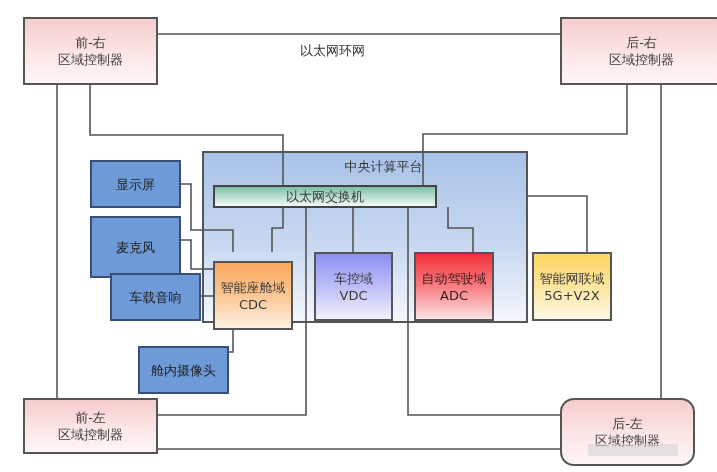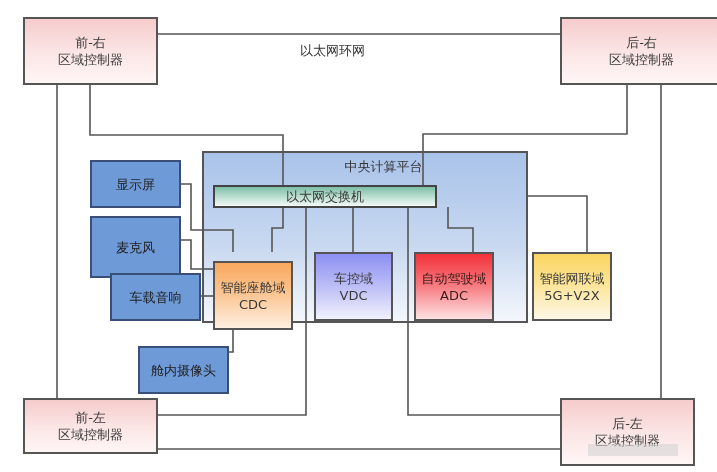--- a/index.html
+++ b/index.html
@@ -67,21 +67,21 @@
   <span>区域控制器</span>
 </div>
 <div class="box zone" style="left:560px;top:17px;width:163px;height:68px;">
   <span>后-右</span>
   <span>区域控制器</span>
 </div>
 <div class="box zone" style="left:23px;top:398px;width:135px;height:56px;">
   <span>前-左</span>
   <span>区域控制器</span>
 </div>
-<div class="box zone" style="left:560px;top:398px;width:135px;height:68px;">
+<div class="box zone" style="left:560px;top:398px;width:135px;height:68px;border-radius:14px;">
   <span>后-左</span>
   <span>区域控制器</span>
 </div>
 
 <div class="platform">
   <div class="platform-title">中央计算平台</div>
 </div>
 
 <svg class="wires" viewBox="0 0 717 472">
   <g fill="none" stroke="#555" stroke-width="1.6">

